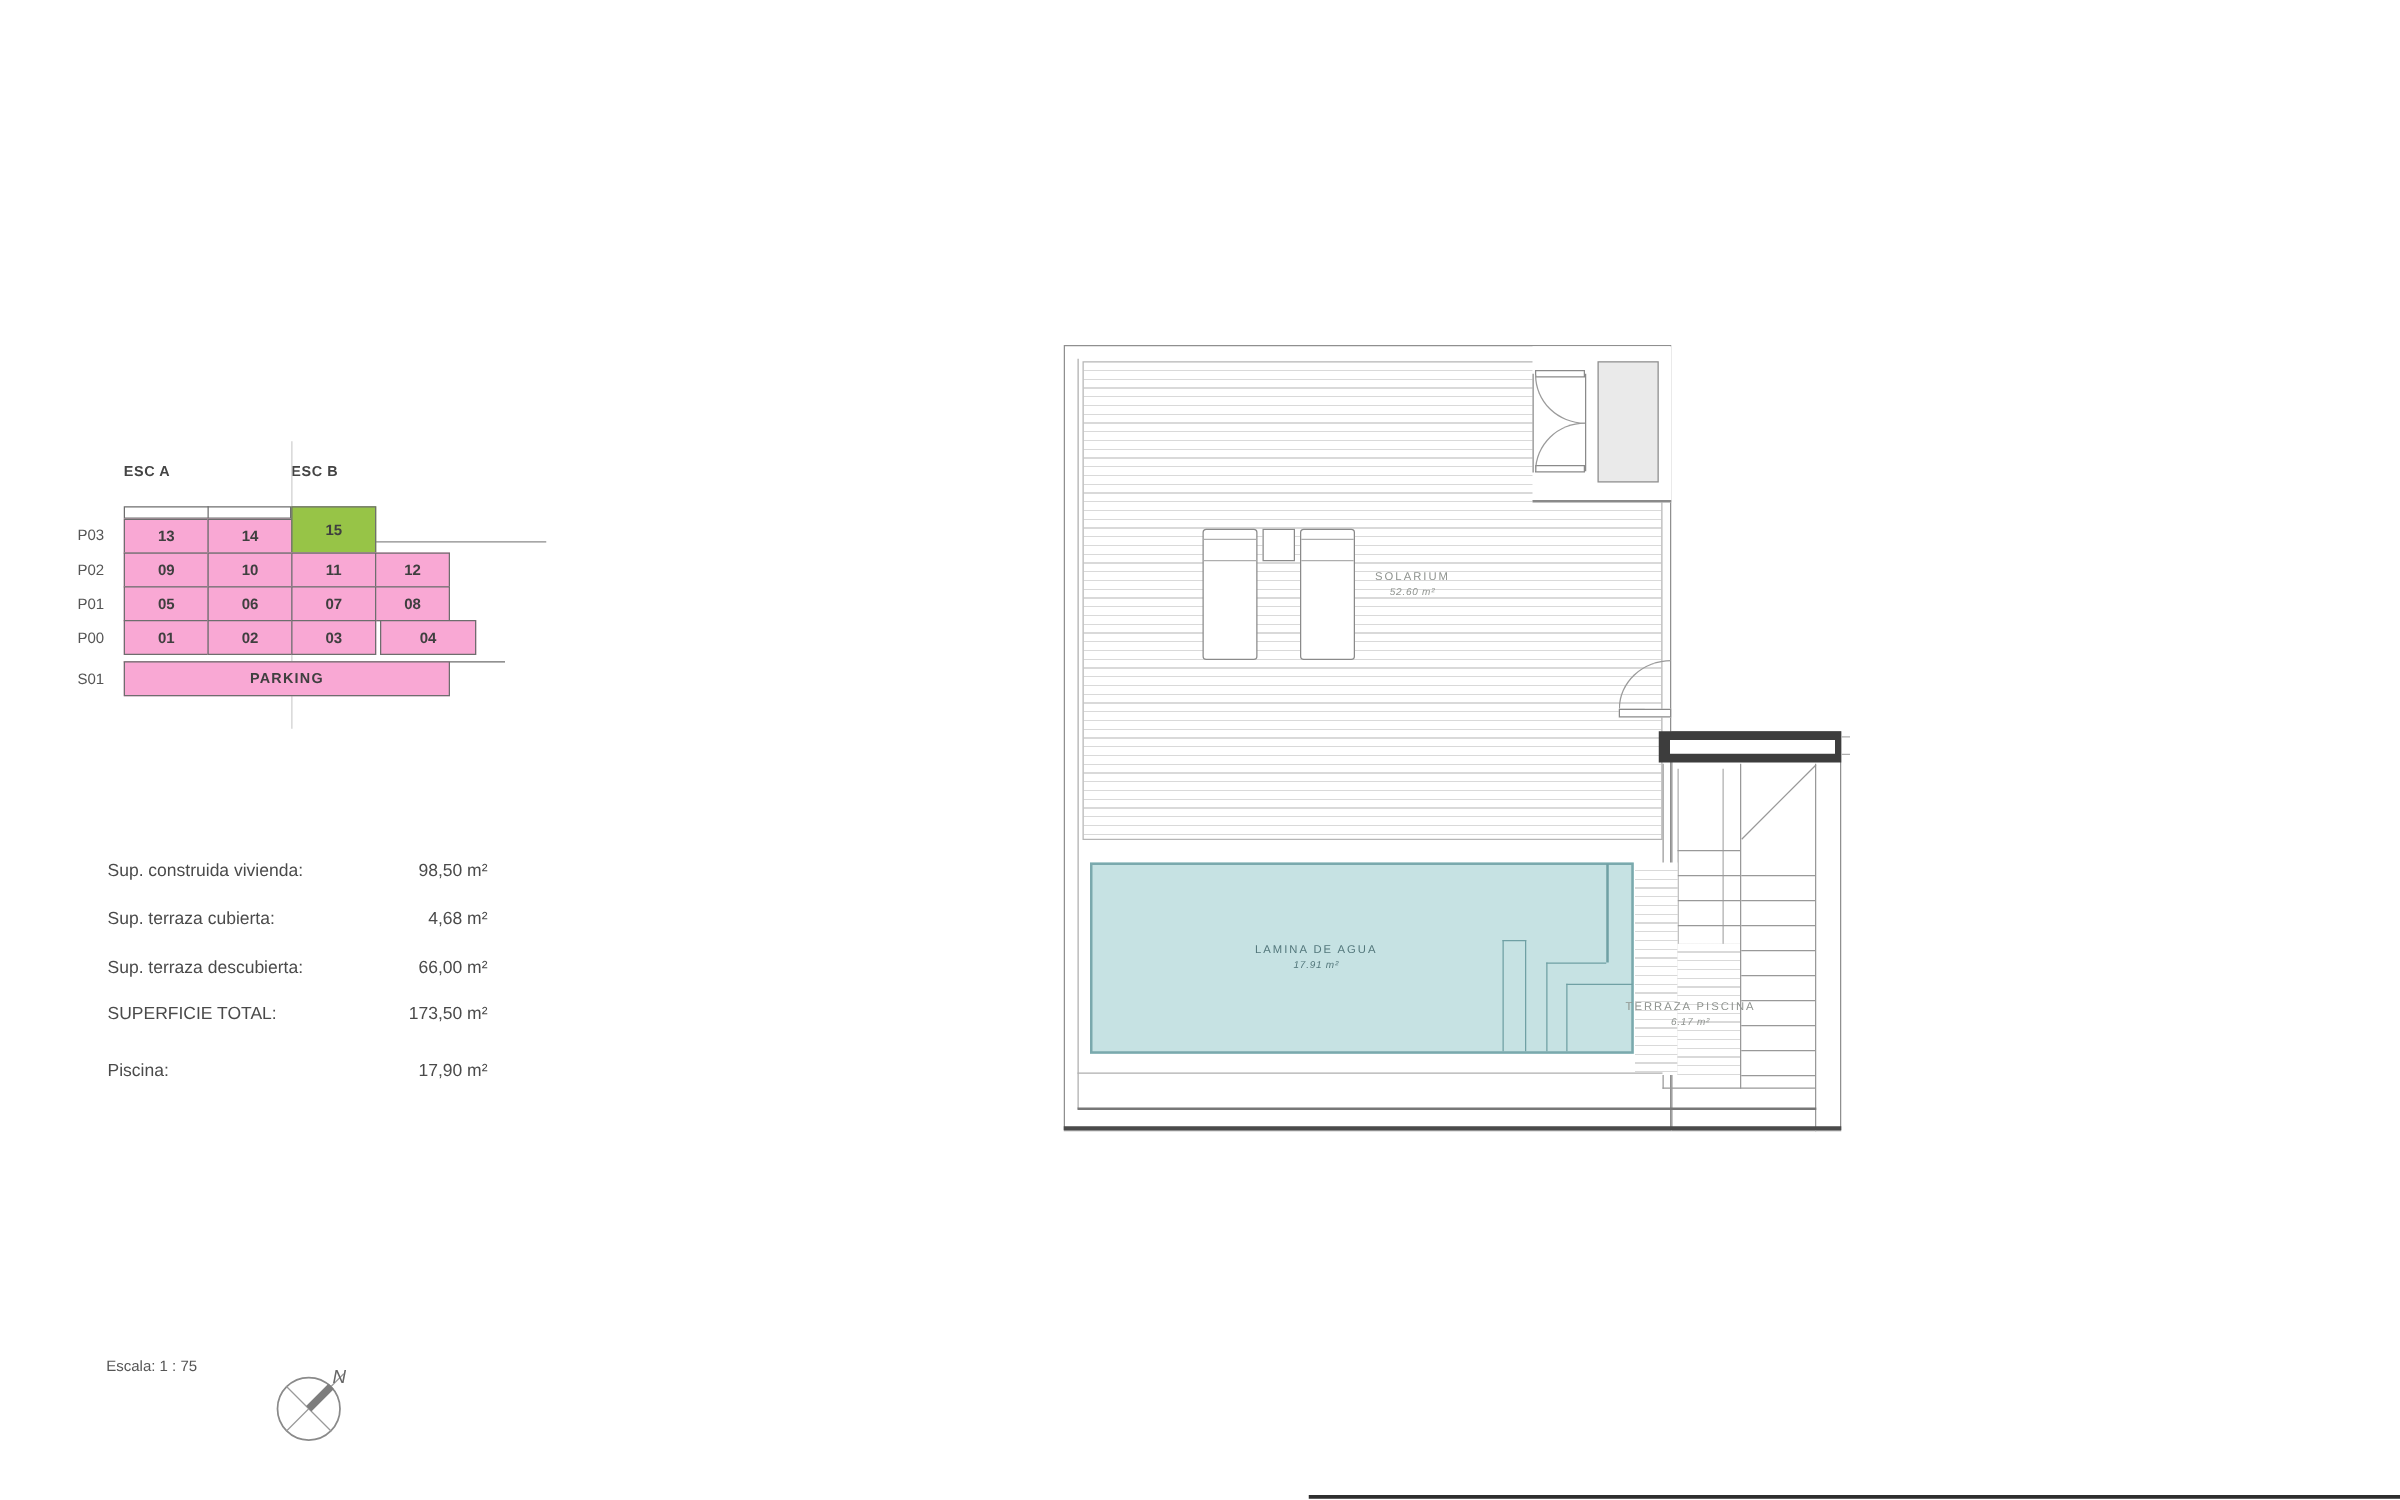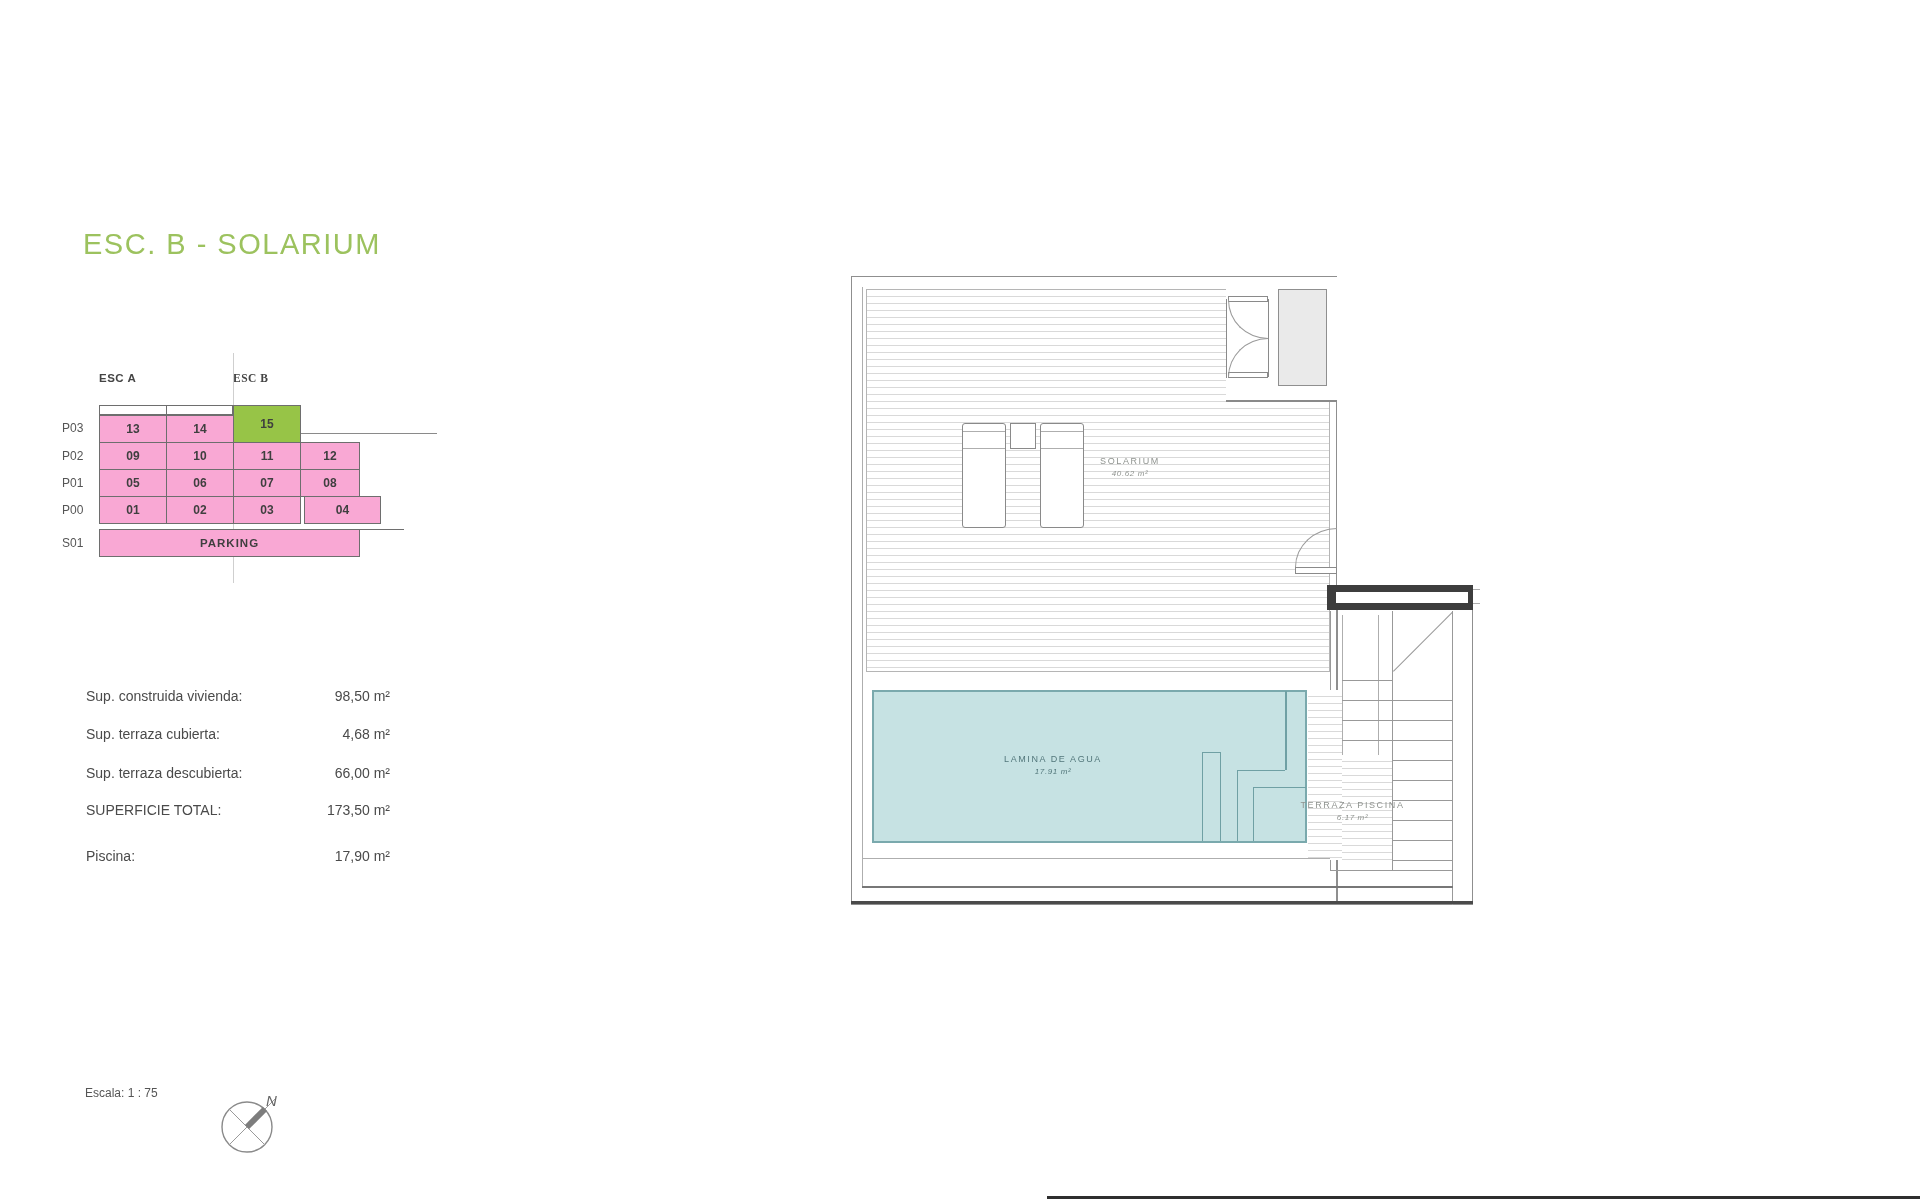--- a/index.html
+++ b/index.html
@@ -32,24 +32,23 @@
   .plan-label .area{display:block;font-size:8px;font-style:italic;letter-spacing:.6px;margin-top:3px;}
   .pool-label{color:#53777b;}
   .furn{position:absolute;box-sizing:border-box;background:#fff;border:1px solid #8a8a8a;}
   .arc{position:absolute;box-sizing:border-box;}
 </style>
 </head>
 <body>
 
 <div id="page">
 
-  <div class="doc-title">ESC. B - SOLARIUM</div>
 
   <div class="stack-header" style="left:99px;width:134px;">ESC A</div>
-  <div class="stack-header" style="left:233px;width:133px;font-family:Liberation Serif, serif;">ESC B</div>
+  <div class="stack-header" style="left:233px;width:133px;">ESC B</div>
   <div class="vline guide" style="left:233px;top:353px;height:230px;"></div>
 
   <div class="abs" style="left:99px;top:405px;width:134px;height:10px;box-sizing:border-box;border:1px solid #6e6e6e;background:#fff;"></div>
   <div class="vline" style="left:166px;top:405px;height:10px;"></div>
 
   <div class="hline" style="left:300px;top:433px;width:137px;background:#8a8a8a;"></div>
 
   <div class="rowlabel" style="top:421px;">P03</div>
   <div class="cell" style="left:99px;top:415px;width:68px;height:28px;">13</div>
   <div class="cell" style="left:166px;top:415px;width:68px;height:28px;">14</div>
@@ -117,21 +116,21 @@
   <div class="furn" style="left:962px;top:423px;width:44px;height:105px;border-radius:3px;"></div>
   <div class="thin" style="left:963px;top:431px;width:42px;height:1px;"></div>
   <div class="thin" style="left:963px;top:448px;width:42px;height:1px;"></div>
   <div class="furn" style="left:1010px;top:423px;width:26px;height:26px;"></div>
   <div class="furn" style="left:1040px;top:423px;width:44px;height:105px;border-radius:3px;"></div>
   <div class="thin" style="left:1041px;top:431px;width:42px;height:1px;"></div>
   <div class="thin" style="left:1041px;top:448px;width:42px;height:1px;"></div>
 
   <div class="plan-label" style="left:1060px;top:456px;width:140px;">
     <span>SOLARIUM</span>
-    <span class="area">40.62 m²</span>
+    <span class="area">52.60 m²</span>
   </div>
 
   <div class="furn" style="left:1295px;top:567px;width:42px;height:7px;"></div>
   <div class="arc" style="left:1295px;top:528px;width:42px;height:39px;border-left:1px solid #9a9a9a;border-top:1px solid #9a9a9a;border-top-left-radius:100% 100%;"></div>
 
   <div class="abs" style="left:1327px;top:585px;width:146px;height:25px;background:#3d3d3d;"></div>
   <div class="abs" style="left:1336px;top:592px;width:132px;height:11px;background:#fff;"></div>
   <div class="thin" style="left:1473px;top:589px;width:7px;height:1px;"></div>
   <div class="thin" style="left:1473px;top:603px;width:7px;height:1px;"></div>
 

